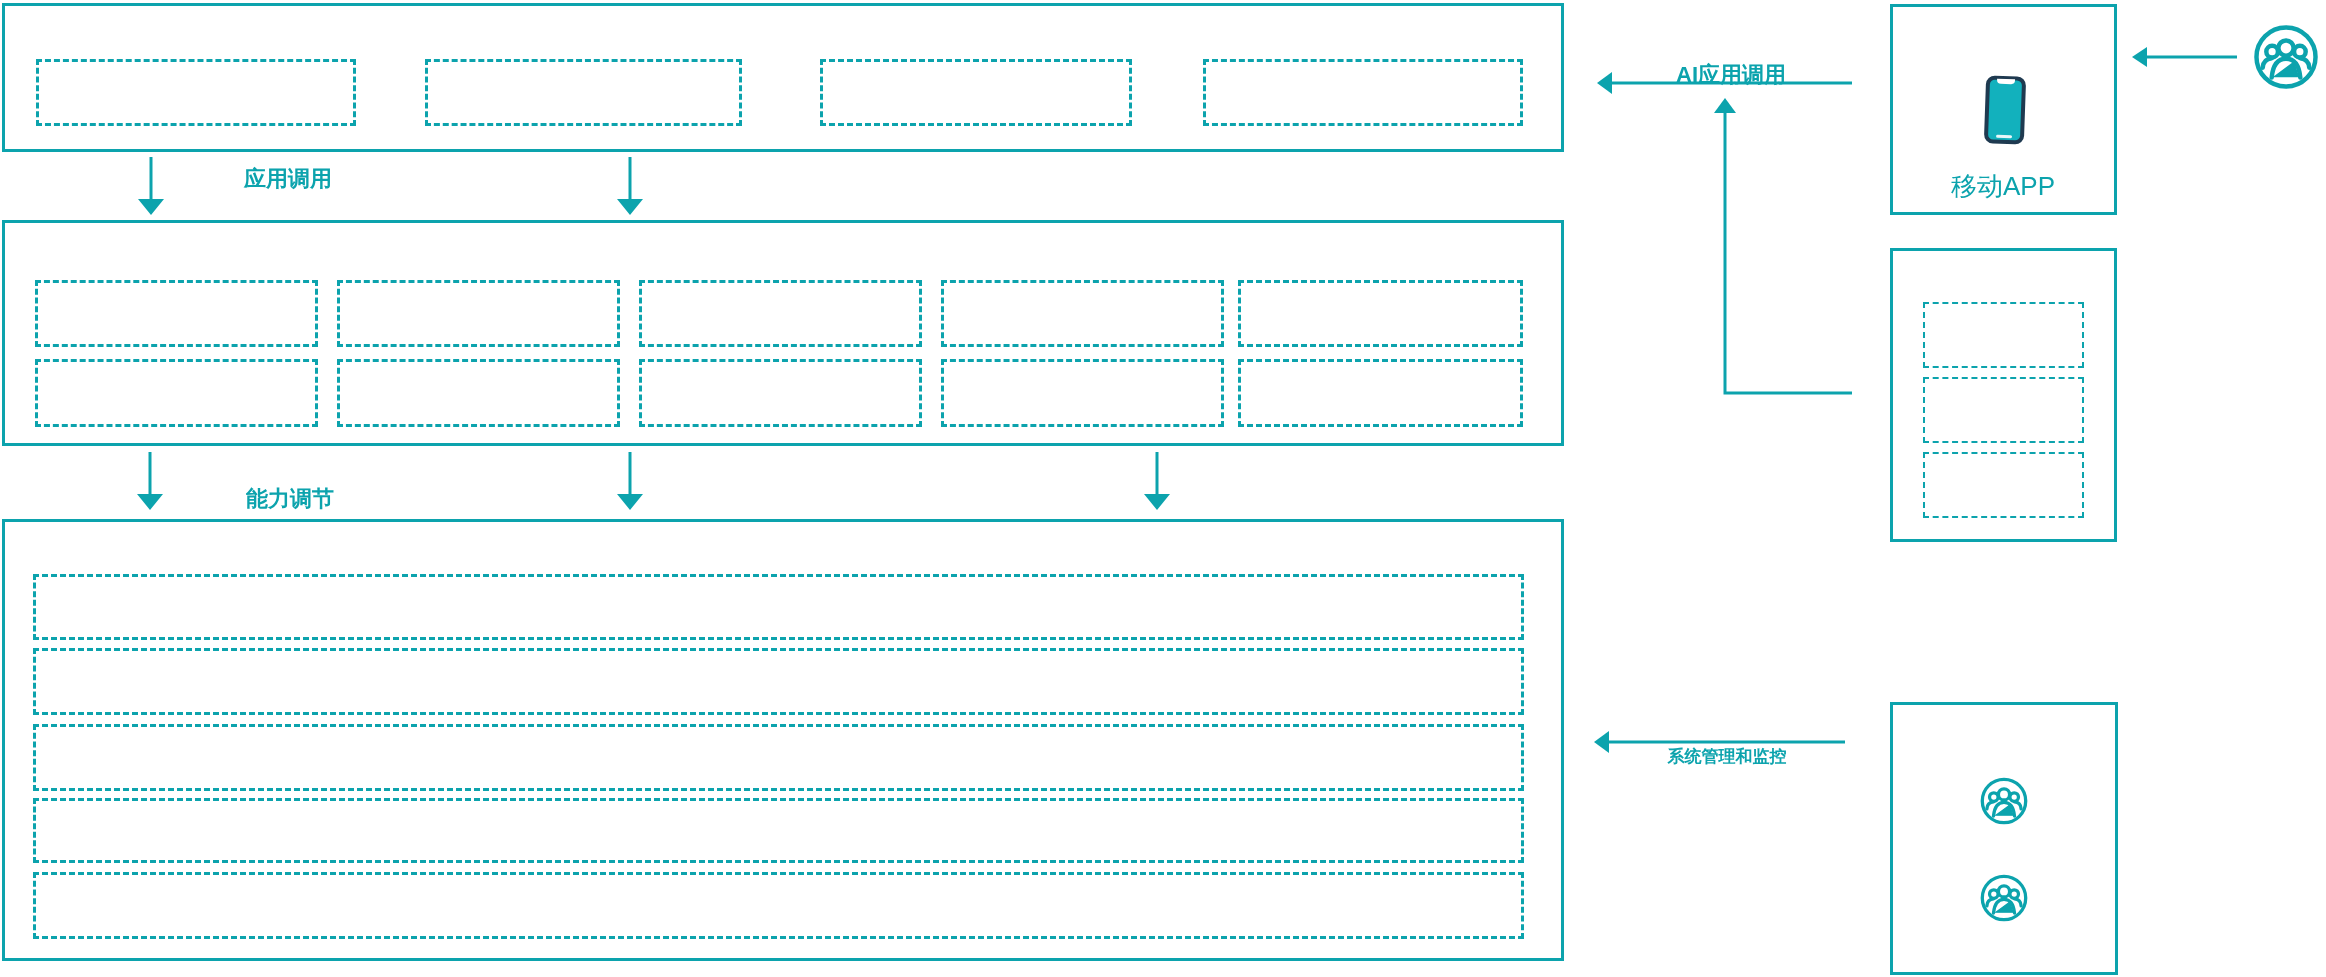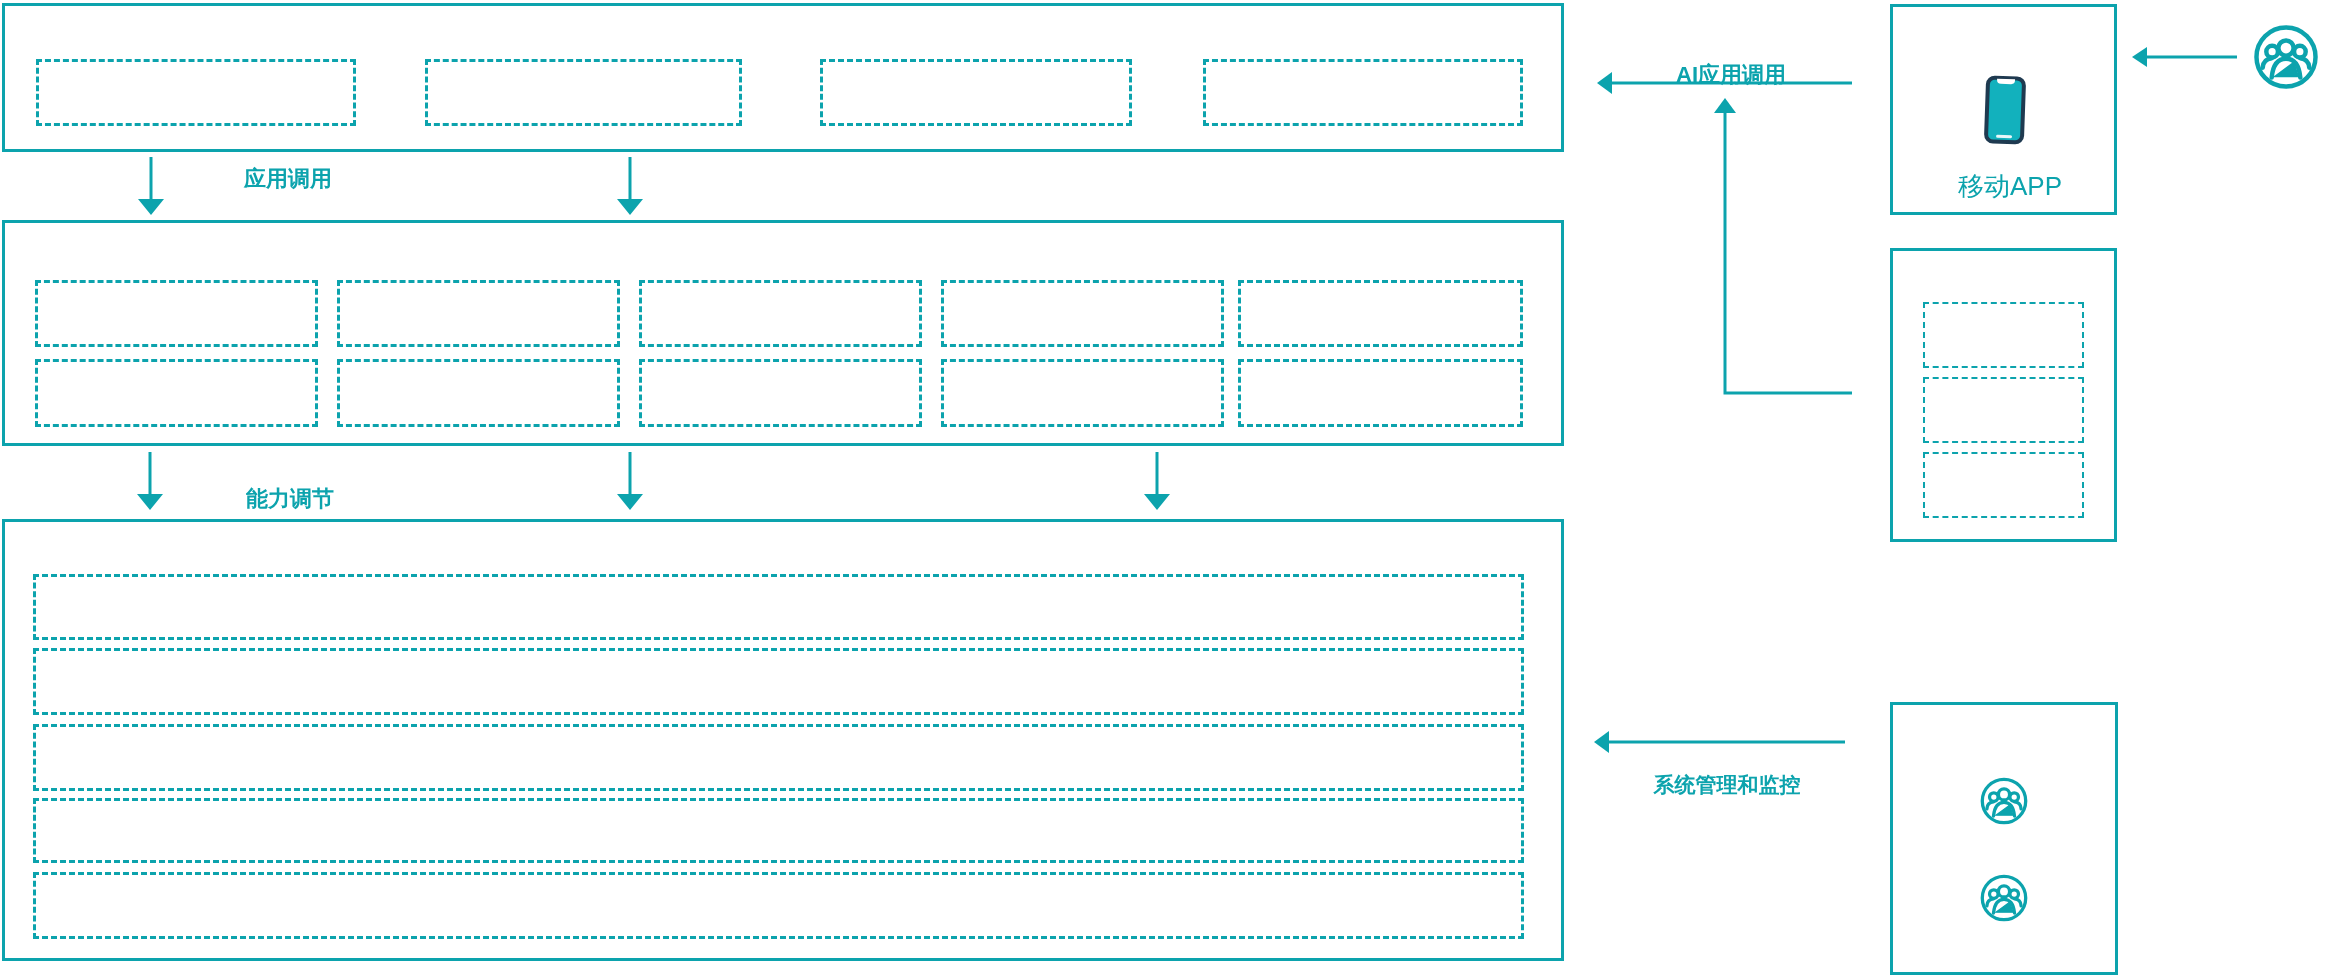--- a/index.html
+++ b/index.html
@@ -35,21 +35,20 @@
     white-space:nowrap;
   }
   .box-label{
     position:absolute;
     color:#0CA3AD;
     font-weight:500;
     font-size:26px;
     text-align:center;
     line-height:32px;
     white-space:nowrap;
-    padding-left:7px;
   }
   svg.connectors{
     position:absolute;left:0;top:0;
     pointer-events:none;
   }
   .phone{
     position:absolute;
     left:1985px;top:76px;
     width:40px;height:68px;
     box-sizing:border-box;
@@ -126,21 +125,21 @@
 
   <div class="container" style="left:1890px;top:248px;width:227px;height:294px;"></div>
   <div class="placeholder fine" style="left:1923px;top:302px;width:161px;height:66px;"></div>
   <div class="placeholder fine" style="left:1923px;top:377px;width:161px;height:66px;"></div>
   <div class="placeholder fine" style="left:1923px;top:452px;width:161px;height:66px;"></div>
 
   <div class="container" style="left:1890px;top:702px;width:228px;height:273px;"></div>
 
   <div class="flow-label" style="left:1631px;top:44px;width:200px;margin-top:16px;">AI应用调用</div>
 
-  <div class="flow-label" style="left:1602px;top:770px;width:250px;font-size:21px;">系统管理和监控</div>
+  <div class="flow-label" style="left:1602px;top:742px;width:250px;font-size:17px;">系统管理和监控</div>
 
   <svg class="users-icon" style="left:2252px;top:23px;" width="68" height="68" viewBox="0 0 76 76">
     <g fill="none" stroke="#0CA3AD" stroke-width="5" stroke-linecap="round">
       <circle cx="38" cy="38" r="33"></circle>
       <circle cx="22.5" cy="32" r="6.5" fill="#ffffff"></circle>
       <circle cx="53.5" cy="32" r="6.5" fill="#ffffff"></circle>
       <path d="M12,50 Q12.5,40.5 22,39.5"></path>
       <path d="M64,50 Q63.5,40.5 54,39.5"></path>
       <path d="M22,61 Q24,40 38,40 Q52,40 54,61" fill="#ffffff"></path>
       <path d="M26,59.5 L51.5,59.5 L46.5,44.5 Z" fill="#0CA3AD" stroke-width="2"></path>

